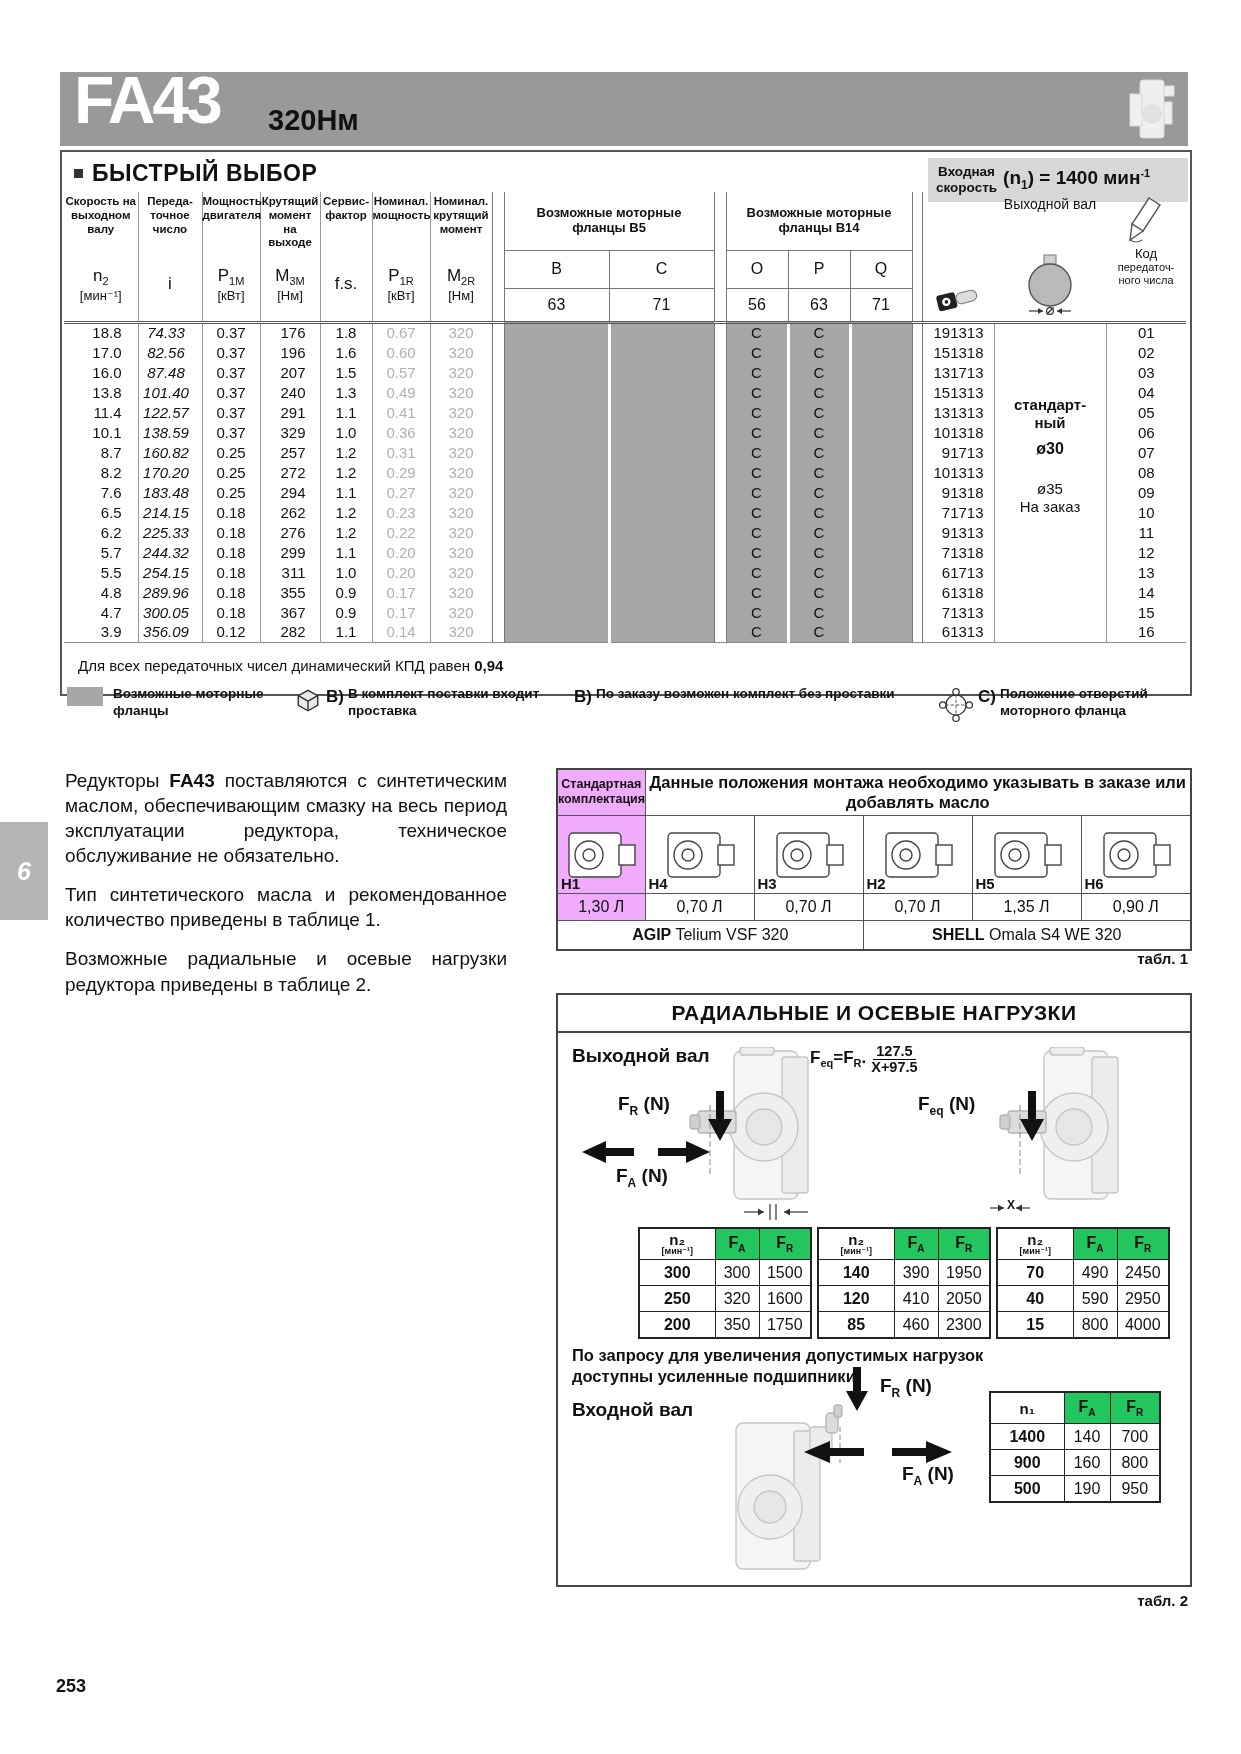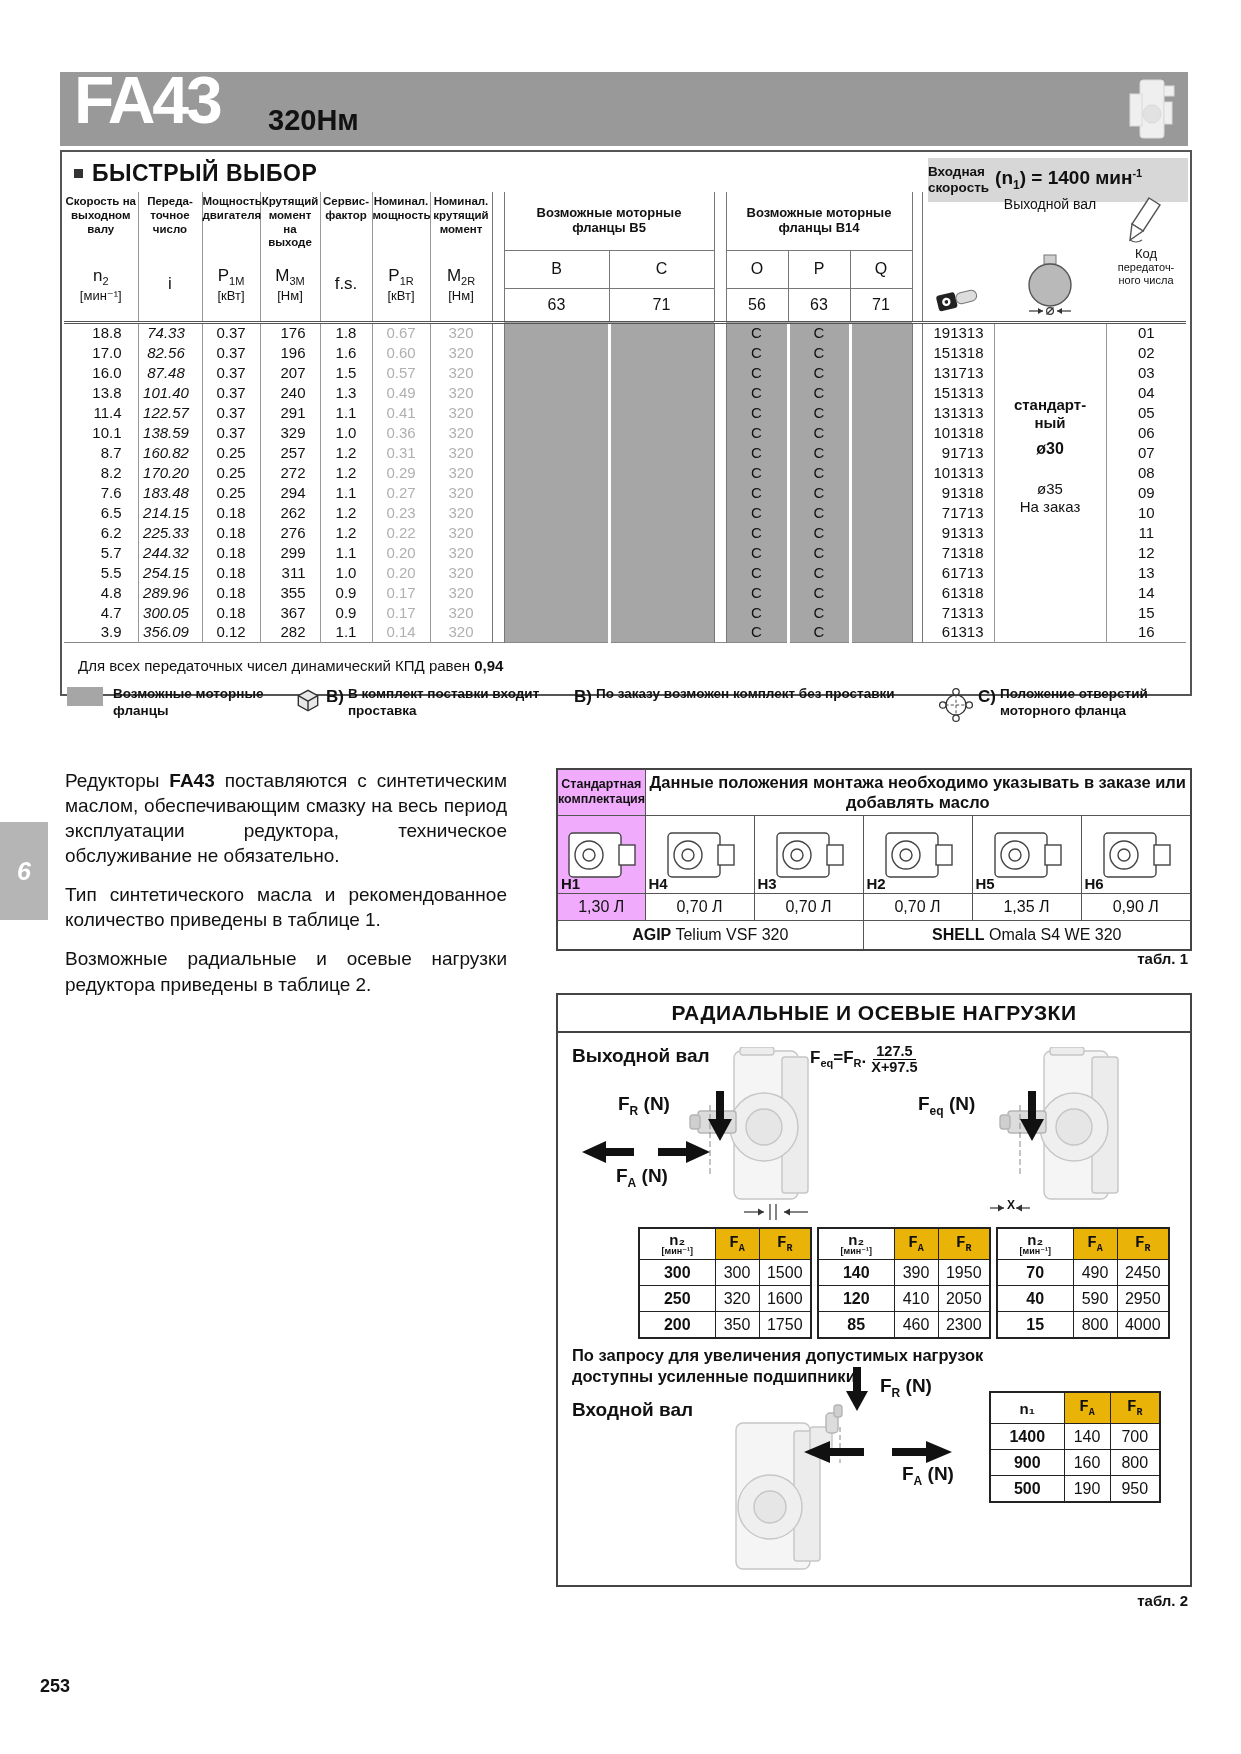--- a/index.html
+++ b/index.html
@@ -12,21 +12,21 @@
   #hmodel{left:14px;top:-10px;font-size:66px;font-weight:bold;color:#fff;letter-spacing:-3px;}
   #htorque{left:208px;top:32px;font-size:29px;font-weight:bold;color:#111;}
   #hsub{right:88px;top:7px;text-align:right;color:#fff;line-height:1.25;}
   #hsub .l1{font-size:16.5px;font-weight:bold;}
   #hsub .l2{font-size:21px;font-weight:bold;}
   #hgear{right:10px;top:4px;}
   
   #qbox{left:60px;top:150px;width:1128px;height:542px;border:2px solid #555;background:#fff;}
   #qtitle{left:12px;top:8px;font-size:23px;font-weight:bold;letter-spacing:.5px;}
   #qtitle .sq{display:inline-block;width:9px;height:9px;background:#333;margin-right:9px;vertical-align:3px;}
-  #nspeed{right:2px;top:6px;width:260px;height:44px;background:#d7d7d7;display:flex;align-items:center;box-sizing:border-box;}
+  #nspeed{right:2px;top:6px;width:260px;height:44px;background:#d7d7d7;display:flex;align-items:center;padding-left:8px;box-sizing:border-box;text-align:center;}
   #nspeed .lab{font-size:13.5px;font-weight:bold;line-height:1.15;margin-right:6px;}
   #nspeed .val{font-size:19px;font-weight:bold;white-space:nowrap;}
   #nspeed sup{font-size:11px;}
   #nspeed sub{font-size:12px;}
   table#qt{position:absolute;left:2px;top:40px;width:1122px;border-collapse:collapse;table-layout:fixed;}
   #qt td,#qt th{padding:0;margin:0;font-weight:normal;text-align:center;vertical-align:middle;}
   tr.hA{height:58px;} tr.hB{height:38px;} tr.hC{height:34px;}
   .hl{vertical-align:top !important;}
   .hl div{font-size:11.5px;font-weight:bold;line-height:1.2;padding-top:3px;}
   .vr{border-right:1px solid #999;}
@@ -90,28 +90,28 @@
   .forcelab{font-size:19px;font-weight:bold;white-space:nowrap;}
   .forcelab sub{font-size:12px;}
   .formula{display:flex;align-items:center;font-size:16px;}
   .formula .lhs{font-weight:bold;font-size:17px;}
   .formula sub{font-size:11px;}
   .frac{display:inline-block;text-align:center;font-size:14.5px;margin-left:5px;font-weight:bold;}
   .frac .fn{border-bottom:1.5px solid #000;padding:0 3px;}
   table.loadtab{position:absolute;border-collapse:collapse;table-layout:fixed;border:2px solid #222;background:#fff;}
   table.loadtab th,table.loadtab td{border:1px solid #222;padding:0;text-align:center;font-size:16px;height:25px;}
   table.loadtab th{height:30px;}
-  .lt-g{background:#eab308;font-weight:bold;font-size:16px;font-family:Liberation Mono, monospace;}
+  .lt-g{background:#22c55e;font-weight:bold;font-size:16px;}
   .lt-g sub{font-size:10px;}
   .lt-n .ln{display:block;font-size:15px;font-weight:bold;line-height:1;}
   .lt-n .lu{display:block;font-size:9px;line-height:1;}
   #bearingnote{font-size:16.5px;font-weight:bold;line-height:1.25;}
   .xmark{font-size:12px;font-weight:bold;}
   
-  #pagenum{left:40px;top:1676px;font-size:18px;font-weight:bold;}
+  #pagenum{left:56px;top:1676px;font-size:18px;font-weight:bold;}
   svg{display:block;}
 </style>
 </head>
 <body>
 
 <div id="page">
 
   <div id="hband" class="abs">
     <div id="hmodel" class="abs">FA43</div>
     <div id="htorque" class="abs">320Нм</div>

